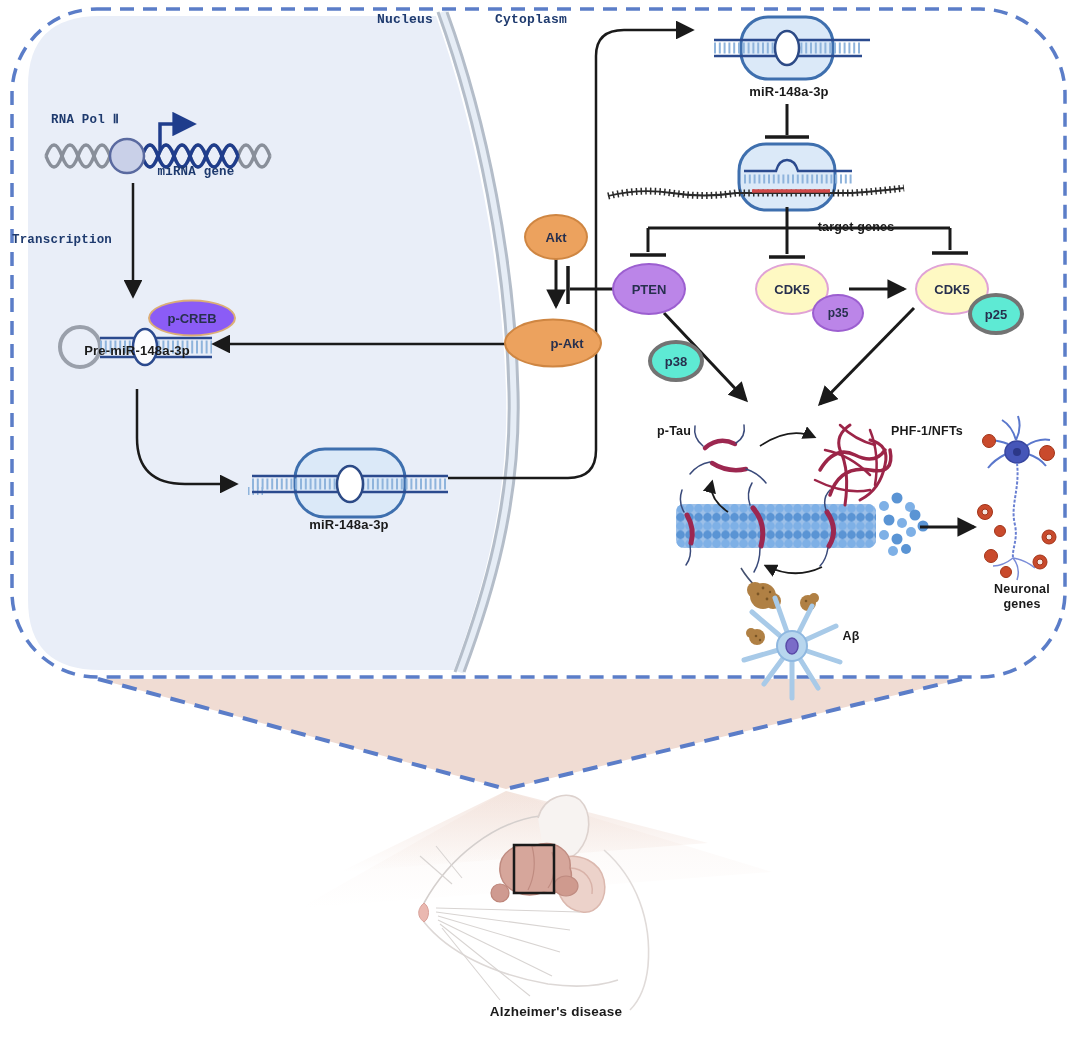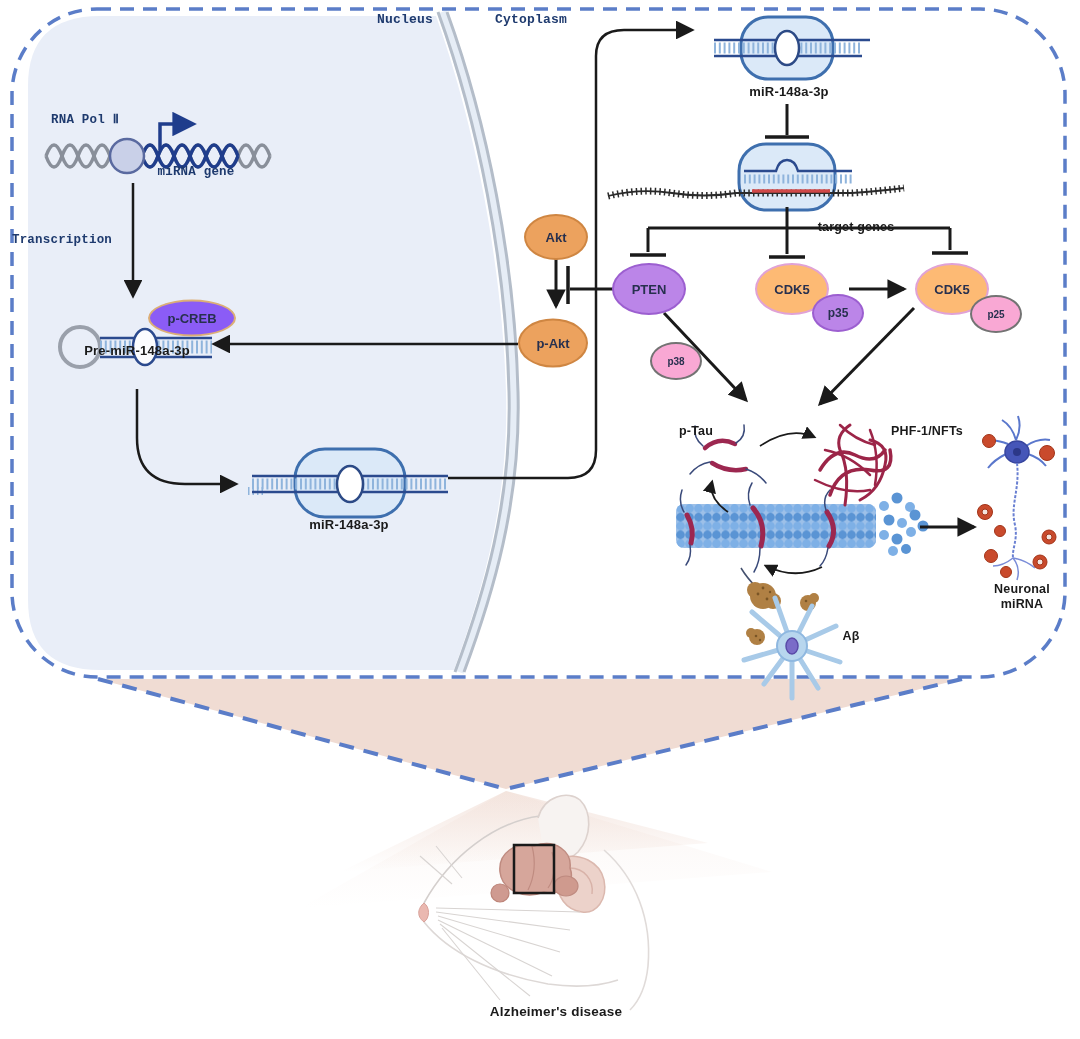--- a/index.html
+++ b/index.html
@@ -7,22 +7,22 @@
          font-family:"Liberation Sans","DejaVu Sans",sans-serif;}
   svg{position:absolute;left:0;top:0;}
   .lbl{position:absolute;transform:translate(-50%,-50%);white-space:nowrap;
        font-weight:bold;font-size:12.5px;color:#1a1a1a;letter-spacing:.2px;}
   .navy{color:#1e3a6e;font-family:Liberation Mono, monospace;}
   .ell{position:absolute;transform:translate(-50%,-50%);display:flex;align-items:center;
        justify-content:center;font-weight:bold;border-radius:50%;font-size:13px;color:#27304e;}
   .ell.orange{background:#eca25e;border:2.5px solid #cf8642;text-align:right;}
   .ell.peach{background:#8b5cf6;border:2.5px solid #dcae76;}
   .ell.purple{background:#bb85e8;border:2.5px solid #9c5fd0;}
-  .ell.pink{background:#fdba74;border:2.5px solid #e0a2d6;}
-  .ell.lblue{background:#f9a8d4;border:2px solid #737373;font-size:10px;}
+  .ell.pink{background:#fef9c3;border:2.5px solid #e0a2d6;}
+  .ell.lblue{background:#5eead4;border:4px solid #737373;font-size:13px;}
   .twoline{line-height:15px;text-align:center;}
 </style>
 </head>
 <body>
 
 <div id="stage">
 
 <svg width="1080" height="1039" viewBox="0 0 1080 1039">
   <defs>
     <marker id="ab" viewBox="0 0 10 10" refX="8.5" refY="5" markerWidth="6.5" markerHeight="6.5" orient="auto-start-reverse">
@@ -288,32 +288,32 @@
 
 <div class="lbl navy" style="left:405px;top:19px;font-size:13px;">Nucleus</div>
 <div class="lbl navy" style="left:531px;top:19px;font-size:13px;">Cytoplasm</div>
 <div class="lbl navy" style="left:85px;top:119px;">RNA Pol Ⅱ</div>
 <div class="lbl navy" style="left:196px;top:172px;">miRNA gene</div>
 <div class="lbl navy" style="left:62px;top:240px;">Transcription</div>
 <div class="lbl" style="left:137px;top:350px;font-size:13px;">Pre-miR-148a-3p</div>
 <div class="lbl" style="left:349px;top:524px;font-size:13px;">miR-148a-3p</div>
 <div class="lbl" style="left:789px;top:91px;font-size:13px;">miR-148a-3p</div>
 <div class="lbl" style="left:856px;top:213px;margin-top:14px;">target genes</div>
-<div class="lbl" style="left:696px;top:431px;">p-Tau</div>
+<div class="lbl" style="left:674px;top:431px;">p-Tau</div>
 <div class="lbl" style="left:927px;top:431px;text-align:right;">PHF-1/NFTs</div>
 <div class="lbl" style="left:851px;top:636px;">Aβ</div>
 <div class="lbl twoline" style="left:1022px;top:597px;">
   <span>Neuronal</span><br>
-  <span>miRNA</span>
+  <span>genes</span>
 </div>
 <div class="lbl" style="left:556px;top:1011px;font-size:13.5px;">Alzheimer's disease</div>
 
 <div class="ell peach" style="left:192px;top:318px;width:84px;height:33px;">p-CREB</div>
 <div class="ell orange" style="left:556px;top:237px;width:60px;height:42px;">Akt</div>
-<div class="ell orange" style="left:553px;top:343px;width:66px;height:45px;">p-Akt</div>
+<div class="ell orange" style="left:553px;top:343px;width:66px;height:45px;padding-left:28px;">p-Akt</div>
 <div class="ell purple" style="left:649px;top:289px;width:70px;height:48px;">PTEN</div>
 <div class="ell pink" style="left:792px;top:289px;width:70px;height:48px;">CDK5</div>
 <div class="ell purple" style="left:838px;top:313px;width:48px;height:34px;font-size:12px;">p35</div>
 <div class="ell pink" style="left:952px;top:289px;width:70px;height:48px;">CDK5</div>
 <div class="ell lblue" style="left:996px;top:314px;width:48px;height:34px;">p25</div>
 <div class="ell lblue" style="left:676px;top:361px;width:48px;height:34px;">p38</div>
 
 </div>
 
 </body></html>

